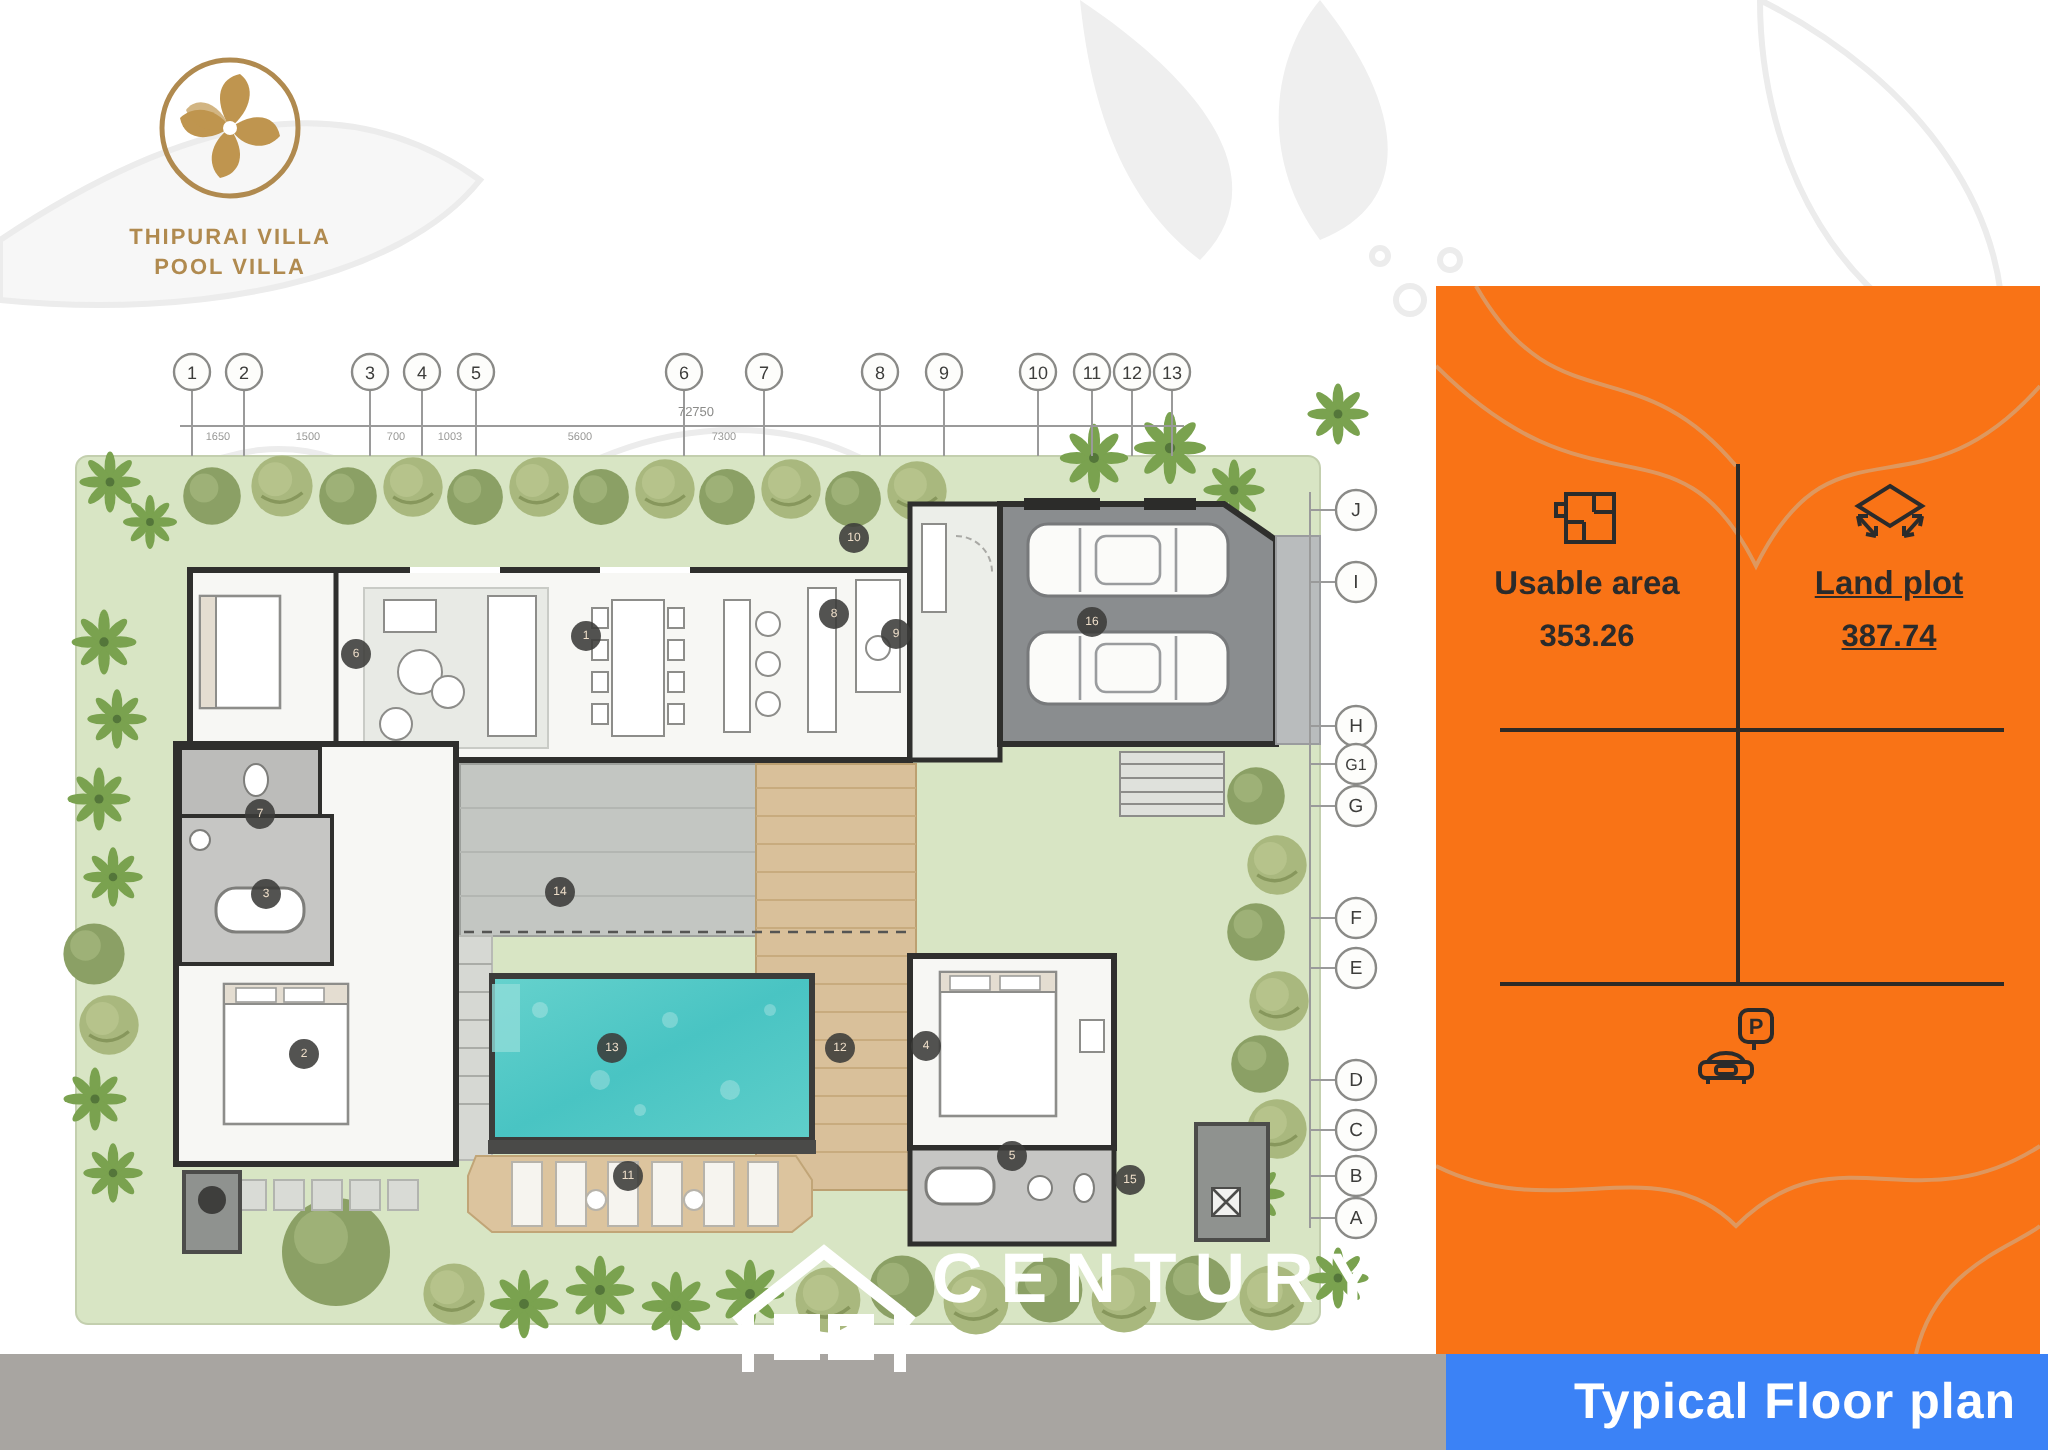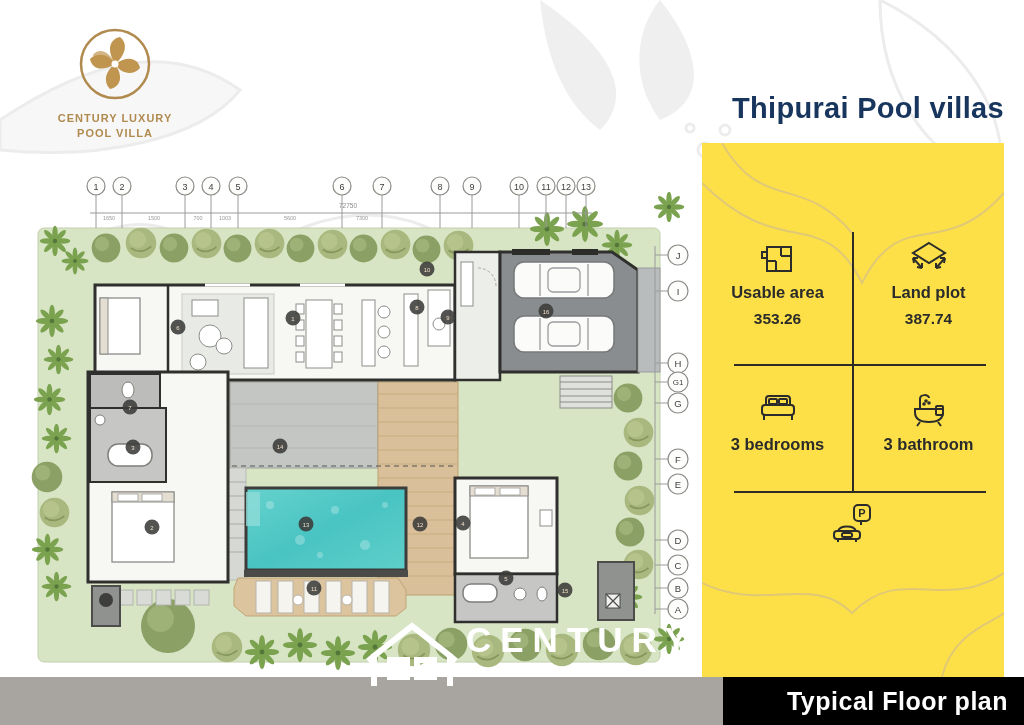--- a/index.html
+++ b/index.html
@@ -21,36 +21,36 @@
   #plan-svg{position:absolute;left:0;top:0;z-index:1;}
 
   
   .watermark{position:absolute;left:366px;top:618px;z-index:2;color:#ffffff;}
   .wm-row{display:flex;align-items:flex-start;}
   .wm-text{margin-left:8px;}
   .wm-brand{font-size:35px;font-weight:bold;letter-spacing:9px;line-height:44px;}
   .wm-sub{font-size:13px;font-weight:bold;letter-spacing:4.5px;margin-top:2px;}
 
   
-  .panel{position:absolute;left:702px;top:143px;width:302px;height:534px;background:#fde047;z-index:3;}
+  .panel{position:absolute;left:718px;top:143px;width:302px;height:534px;background:#f97316;z-index:3;}
   .panel-decor{position:absolute;left:0;top:0;}
   .vdiv{position:absolute;left:150px;top:89px;width:2px;height:260px;background:#2e2a26;}
   .hline{position:absolute;left:32px;width:252px;height:2px;background:#2e2a26;}
   .hline.h1{top:221px;}
   .hline.h2{top:348px;}
   .spec-cell{position:absolute;width:151px;text-align:center;color:#2b2b2b;}
   .spec-cell .ic{display:block;margin:0 auto 6px auto;}
   .spec-label{font-weight:bold;font-size:16.5px;}
   .spec-value{font-weight:bold;font-size:15.5px;margin-top:8px;}
-  .c-r1a{left:0;top:96px;}  .c-r1b{left:151px;top:96px;}
+  .c-r1a{left:0;top:96px;}  .c-r1b{left:151px;top:96px;text-decoration:underline;}
   .c-r2a{left:0;top:248px;} .c-r2b{left:151px;top:248px;}
   .c-r3{left:0;top:360px;width:302px;}
 
   
-  .caption-bar{position:absolute;left:723px;top:677px;width:301px;height:48px;background:#000000;z-index:3;
+  .caption-bar{position:absolute;left:723px;top:677px;width:301px;height:48px;background:#3b82f6;z-index:3;
                display:flex;align-items:center;justify-content:flex-end;padding-right:0;box-sizing:border-box;}
   .caption-bar span{color:#ffffff;font-weight:bold;font-size:25px;letter-spacing:.5px;margin-right:16px;}
 </style>
 </head>
 <body>
 
 <div id="page">
 
   <svg id="bg-decor" width="1024" height="260">
     <g fill="none" stroke="#ececec" stroke-width="3">
@@ -73,26 +73,25 @@
       <g fill="#bf954f">
         <path d="M39,39 C30,24 34,14 44,12 C52,18 50,30 39,39Z"></path>
         <path d="M39,39 C52,30 62,33 64,43 C57,51 45,49 39,39Z"></path>
         <path d="M39,39 C48,52 44,62 34,64 C27,57 29,46 39,39Z"></path>
         <path d="M39,39 C26,47 16,44 14,34 C21,27 33,29 39,39Z"></path>
         <path d="M39,39 C33,25 22,23 17,30 C20,39 30,42 39,39Z" opacity=".7"></path>
       </g>
       <circle cx="39" cy="39" r="3.5" fill="#fff"></circle>
     </svg>
     <div class="brand-text">
-      <div>CENTURY LUXURY</div>
+      <div>THIPURAI VILLA</div>
       <div>POOL VILLA</div>
     </div>
   </div>
 
-  <div class="headline">Thipurai Pool villas</div>
 
   <svg id="plan-svg" width="740" height="725" viewBox="0 0 740 725">
     <defs>
       <linearGradient id="poolg" x1="0" y1="0" x2="1" y2="1">
         <stop offset="0" stop-color="#66d2cd"></stop>
           <stop offset=".5" stop-color="#49c4c3"></stop>
           <stop offset="1" stop-color="#5fcfca"></stop>
       </linearGradient>
       <symbol id="tree" viewBox="0 0 40 40">
         <circle cx="20" cy="20" r="18" fill="#a9b87e"></circle>
@@ -542,47 +541,21 @@
             <path d="M14,29 l-5,-1 M14,29 l0,-5"></path>
           <path d="M37,19 L28,29"></path>
             <path d="M37,19 l-1,5 M37,19 l-5,0"></path>
             <path d="M28,29 l5,-1 M28,29 l0,-5"></path>
         </g>
       </svg>
       <div class="spec-label">Land plot</div>
       <div class="spec-value">387.74</div>
     </div>
 
-    <div class="spec-cell c-r2a">
-      <svg class="ic" width="44" height="38" viewBox="0 0 44 38">
-        <g fill="none" stroke="#2b2b2b" stroke-width="2">
-          <path d="M10,14 V8 a3,3 0 0 1 3,-3 h18 a3,3 0 0 1 3,3 v6"></path>
-          <rect x="13" y="8" width="8" height="5" rx="1"></rect>
-          <rect x="23" y="8" width="8" height="5" rx="1"></rect>
-          <rect x="6" y="14" width="32" height="10" rx="3"></rect>
-          <path d="M8,24 v5 M36,24 v5"></path>
-        </g>
-      </svg>
-      <div class="spec-label">3 bedrooms</div>
-    </div>
-
-    <div class="spec-cell c-r2b">
-      <svg class="ic" width="44" height="38" viewBox="0 0 44 38">
-        <g fill="none" stroke="#2b2b2b" stroke-width="2">
-          <path d="M13,17 V8 c0,-5 9,-5 9,-1"></path>
-          <circle cx="19" cy="10" r="0.8" fill="#2b2b2b"></circle>
-            <circle cx="22" cy="12" r="0.8" fill="#2b2b2b"></circle>
-            <circle cx="17" cy="13" r="0.8" fill="#2b2b2b"></circle>
-          <path d="M8,18 h28 v3 c0,7 -6,10 -14,10 c-8,0 -14,-3 -14,-10 Z"></path>
-          <path d="M13,31 l-3,4 M31,31 l3,4"></path>
-          <rect x="29" y="15" width="7" height="9" rx="1"></rect>
-        </g>
-      </svg>
-      <div class="spec-label">3 bathroom</div>
-    </div>
+
 
     <div class="spec-cell c-r3">
       <svg class="ic" width="46" height="42" viewBox="0 0 46 42">
         <g fill="none" stroke="#2b2b2b" stroke-width="2">
           <rect x="24" y="2" width="16" height="16" rx="4"></rect>
           <path d="M31,22 v-4"></path>
           <path d="M8,28 c2,-6 16,-6 18,0"></path>
           <rect x="4" y="28" width="26" height="8" rx="3"></rect>
           <rect x="12" y="30" width="10" height="4" rx="1.5"></rect>
           <path d="M8,36 v3 M26,36 v3"></path>

